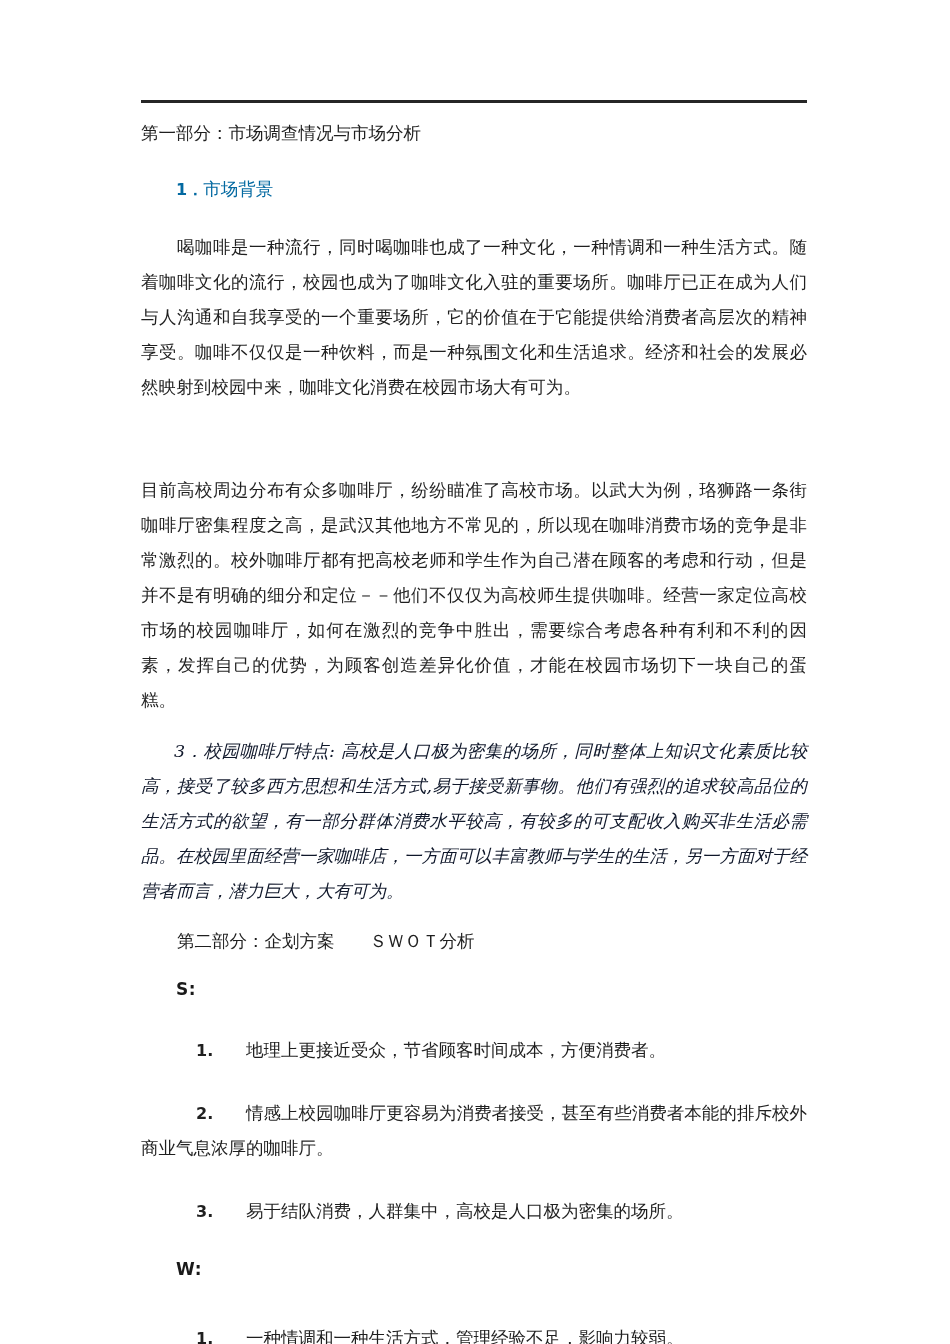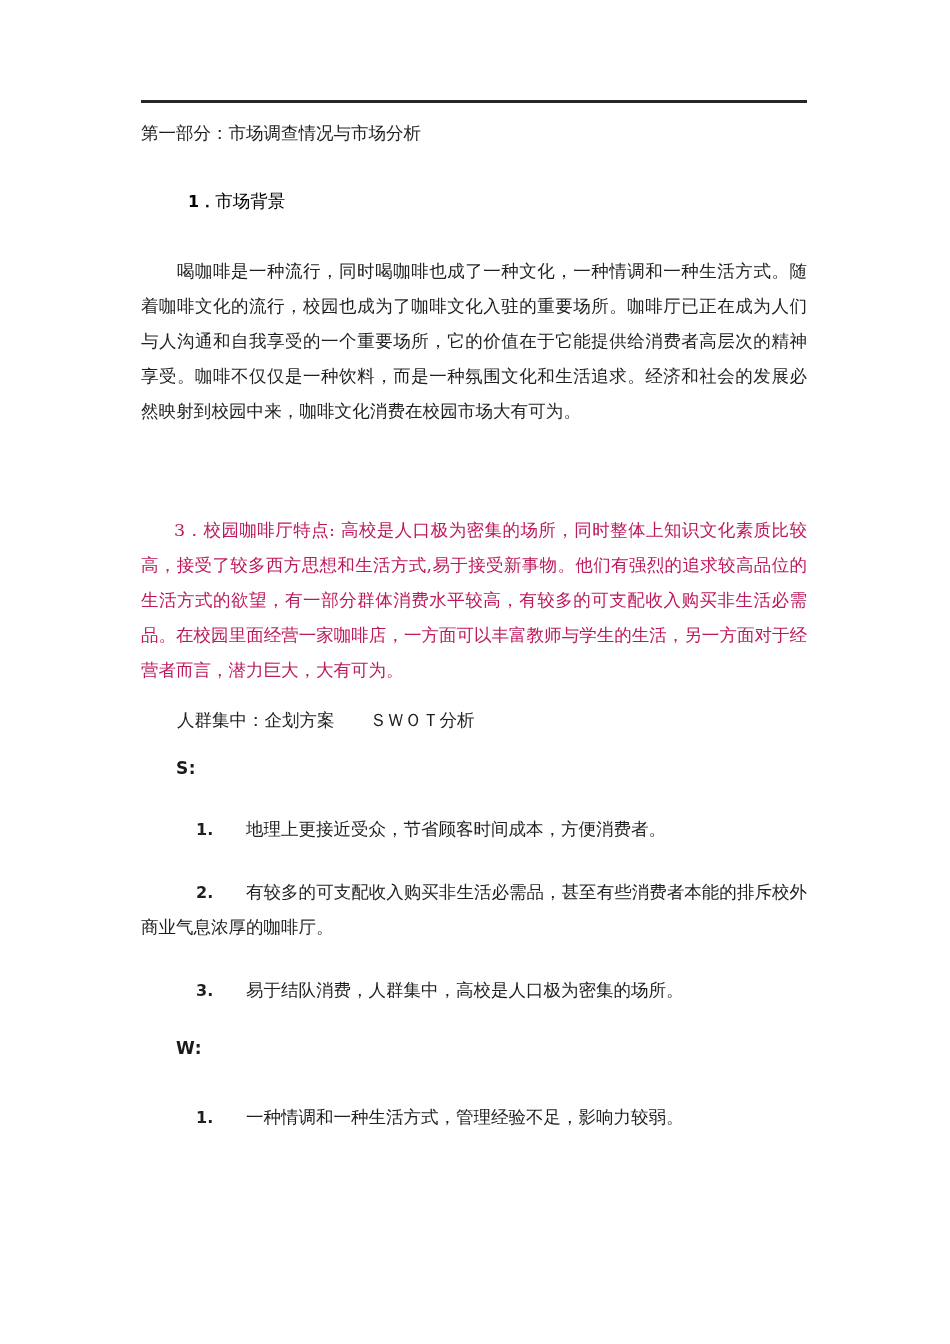--- a/index.html
+++ b/index.html
@@ -60,43 +60,44 @@
     line-height: 32px;
     margin: 0;
     color: #1f1f1f;
   }
   .sec-title.ind1 { padding-left: 36px; }
 
   
   .num-head {
     font-size: 17.5px;
     line-height: 32px;
-    margin: 12px;
+    margin: 0;
     padding-left: 35px;
-    color: #000000;
+    color: #0369a1;
   }
   .num-head .n {
     font-family: "DejaVu Sans", "Liberation Sans", sans-serif;
     font-weight: 700;
     font-size: 16px;
   }
   .num-head .t {
     font-family: "DejaVu Serif", "Liberation Serif", serif;
   }
 
   
   .num-para {
     font-family: "DejaVu Serif", "Liberation Serif", serif;
     font-size: 17.5px;
     line-height: 35px;
     text-align: justify;
     text-justify: inter-character;
     margin: 0;
     text-indent: 33px;
-    color: #be185d;
+    color: #0f172a;
+    font-style: italic;
   }
   .num-para .n {
     font-family: "DejaVu Serif", "Liberation Serif", serif;
   }
 
   
   .swot-label {
     font-family: "DejaVu Sans", "Liberation Sans", sans-serif;
     font-weight: 700;
     font-size: 17px;
@@ -150,47 +151,48 @@
 
     <div class="gap-md"></div>
 
     <p class="para indent">喝咖啡是一种流行，同时喝咖啡也成了一种文化，一种情调和一种生活方式。随着咖啡文化的流行，校园也成为了咖啡文化入驻的重要场所。咖啡厅已正在成为人们与人沟通和自我享受的一个重要场所，它的价值在于它能提供给消费者高层次的精神享受。咖啡不仅仅是一种饮料，而是一种氛围文化和生活追求。经济和社会的发展必然映射到校园中来，咖啡文化消费在校园市场大有可为。</p>
 
     <div class="gap-xl"></div>
 
 
     <div class="gap-md"></div>
 
+    <p class="para">目前高校周边分布有众多咖啡厅，纷纷瞄准了高校市场。以武大为例，珞狮路一条街咖啡厅密集程度之高，是武汉其他地方不常见的，所以现在咖啡消费市场的竞争是非常激烈的。校外咖啡厅都有把高校老师和学生作为自己潜在顾客的考虑和行动，但是并不是有明确的细分和定位－－他们不仅仅为高校师生提供咖啡。经营一家定位高校市场的校园咖啡厅，如何在激烈的竞争中胜出，需要综合考虑各种有利和不利的因素，发挥自己的优势，为顾客创造差异化价值，才能在校园市场切下一块自己的蛋糕。</p>
 
     <div class="gap-sm"></div>
 
     <p class="num-para">
       <span class="n">3．</span><span>校园咖啡厅特点: 高校是人口极为密集的场所，同时整体上知识文化素质比较高，接受了较多西方思想和生活方式,易于接受新事物。他们有强烈的追求较高品位的生活方式的欲望，有一部分群体消费水平较高，有较多的可支配收入购买非生活必需品。在校园里面经营一家咖啡店，一方面可以丰富教师与学生的生活，另一方面对于经营者而言，潜力巨大，大有可为。</span>
     </p>
 
     <div class="gap-sm"></div>
 
-    <p class="sec-title ind1">人群集中：企划方案　　ＳＷＯＴ分析</p>
+    <p class="sec-title ind1">第二部分：企划方案　　ＳＷＯＴ分析</p>
 
     <div class="gap-sm"></div>
 
     <p class="swot-label">S:</p>
 
     <div class="gap-sm"></div>
 
     <p class="swot-item">
       <span class="marker">1.</span>
       <span class="body">地理上更接近受众，节省顾客时间成本，方便消费者。</span>
     </p>
 
     <div class="gap-sm"></div>
 
     <p class="swot-item">
       <span class="marker">2.</span>
-      <span class="body">有较多的可支配收入购买非生活必需品，甚至有些消费者本能的排斥校外商业气息浓厚的咖啡厅。</span>
+      <span class="body">情感上校园咖啡厅更容易为消费者接受，甚至有些消费者本能的排斥校外商业气息浓厚的咖啡厅。</span>
     </p>
 
     <div class="gap-sm"></div>
 
     <p class="swot-item">
       <span class="marker">3.</span>
       <span class="body">易于结队消费，人群集中，高校是人口极为密集的场所。</span>
     </p>
 
     <div class="gap-md"></div>

